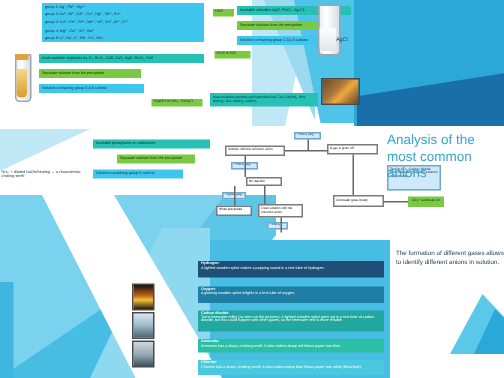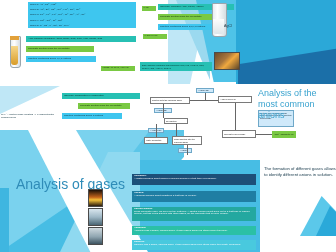--- a/index.html
+++ b/index.html
@@ -240,21 +240,20 @@
   <div class="ln lnv" style="left:205px;top:93px;height:7px;"></div>
   <div class="ln lnv" style="left:163px;top:104px;height:14px;"></div>
   <div class="ln lnv" style="left:176px;top:124px;height:12px;"></div>
   <div class="ln lnv" style="left:156px;top:124px;height:13px;"></div>
   <div class="ln lnv" style="left:235px;top:103px;height:27px;"></div>
   <div class="ln lnh" style="left:256px;top:134px;width:16px;"></div>
   <div class="ln lnv" style="left:187px;top:145px;height:10px;"></div>
 
   <div class="heading" id="heading-anions">Analysis of the most common anions</div>
 
-  <div class="heading" id="heading-gases">Analysis of gases</div>
 
   <div id="anion-note">The formation of different gases allows to identify different anions in solution.</div>
 
   <div class="box t25" style="left:132px;top:174px;width:124px;height:11px;background:#1d4f78;color:#fff;padding:1px 2px;align-items:flex-start;">
     <span>
       <b>Hydrogen</b>:
       <span>A lighted wooden splint makes a popping sound in a test tube of hydrogen.</span>
     </span>
   </div>
 

